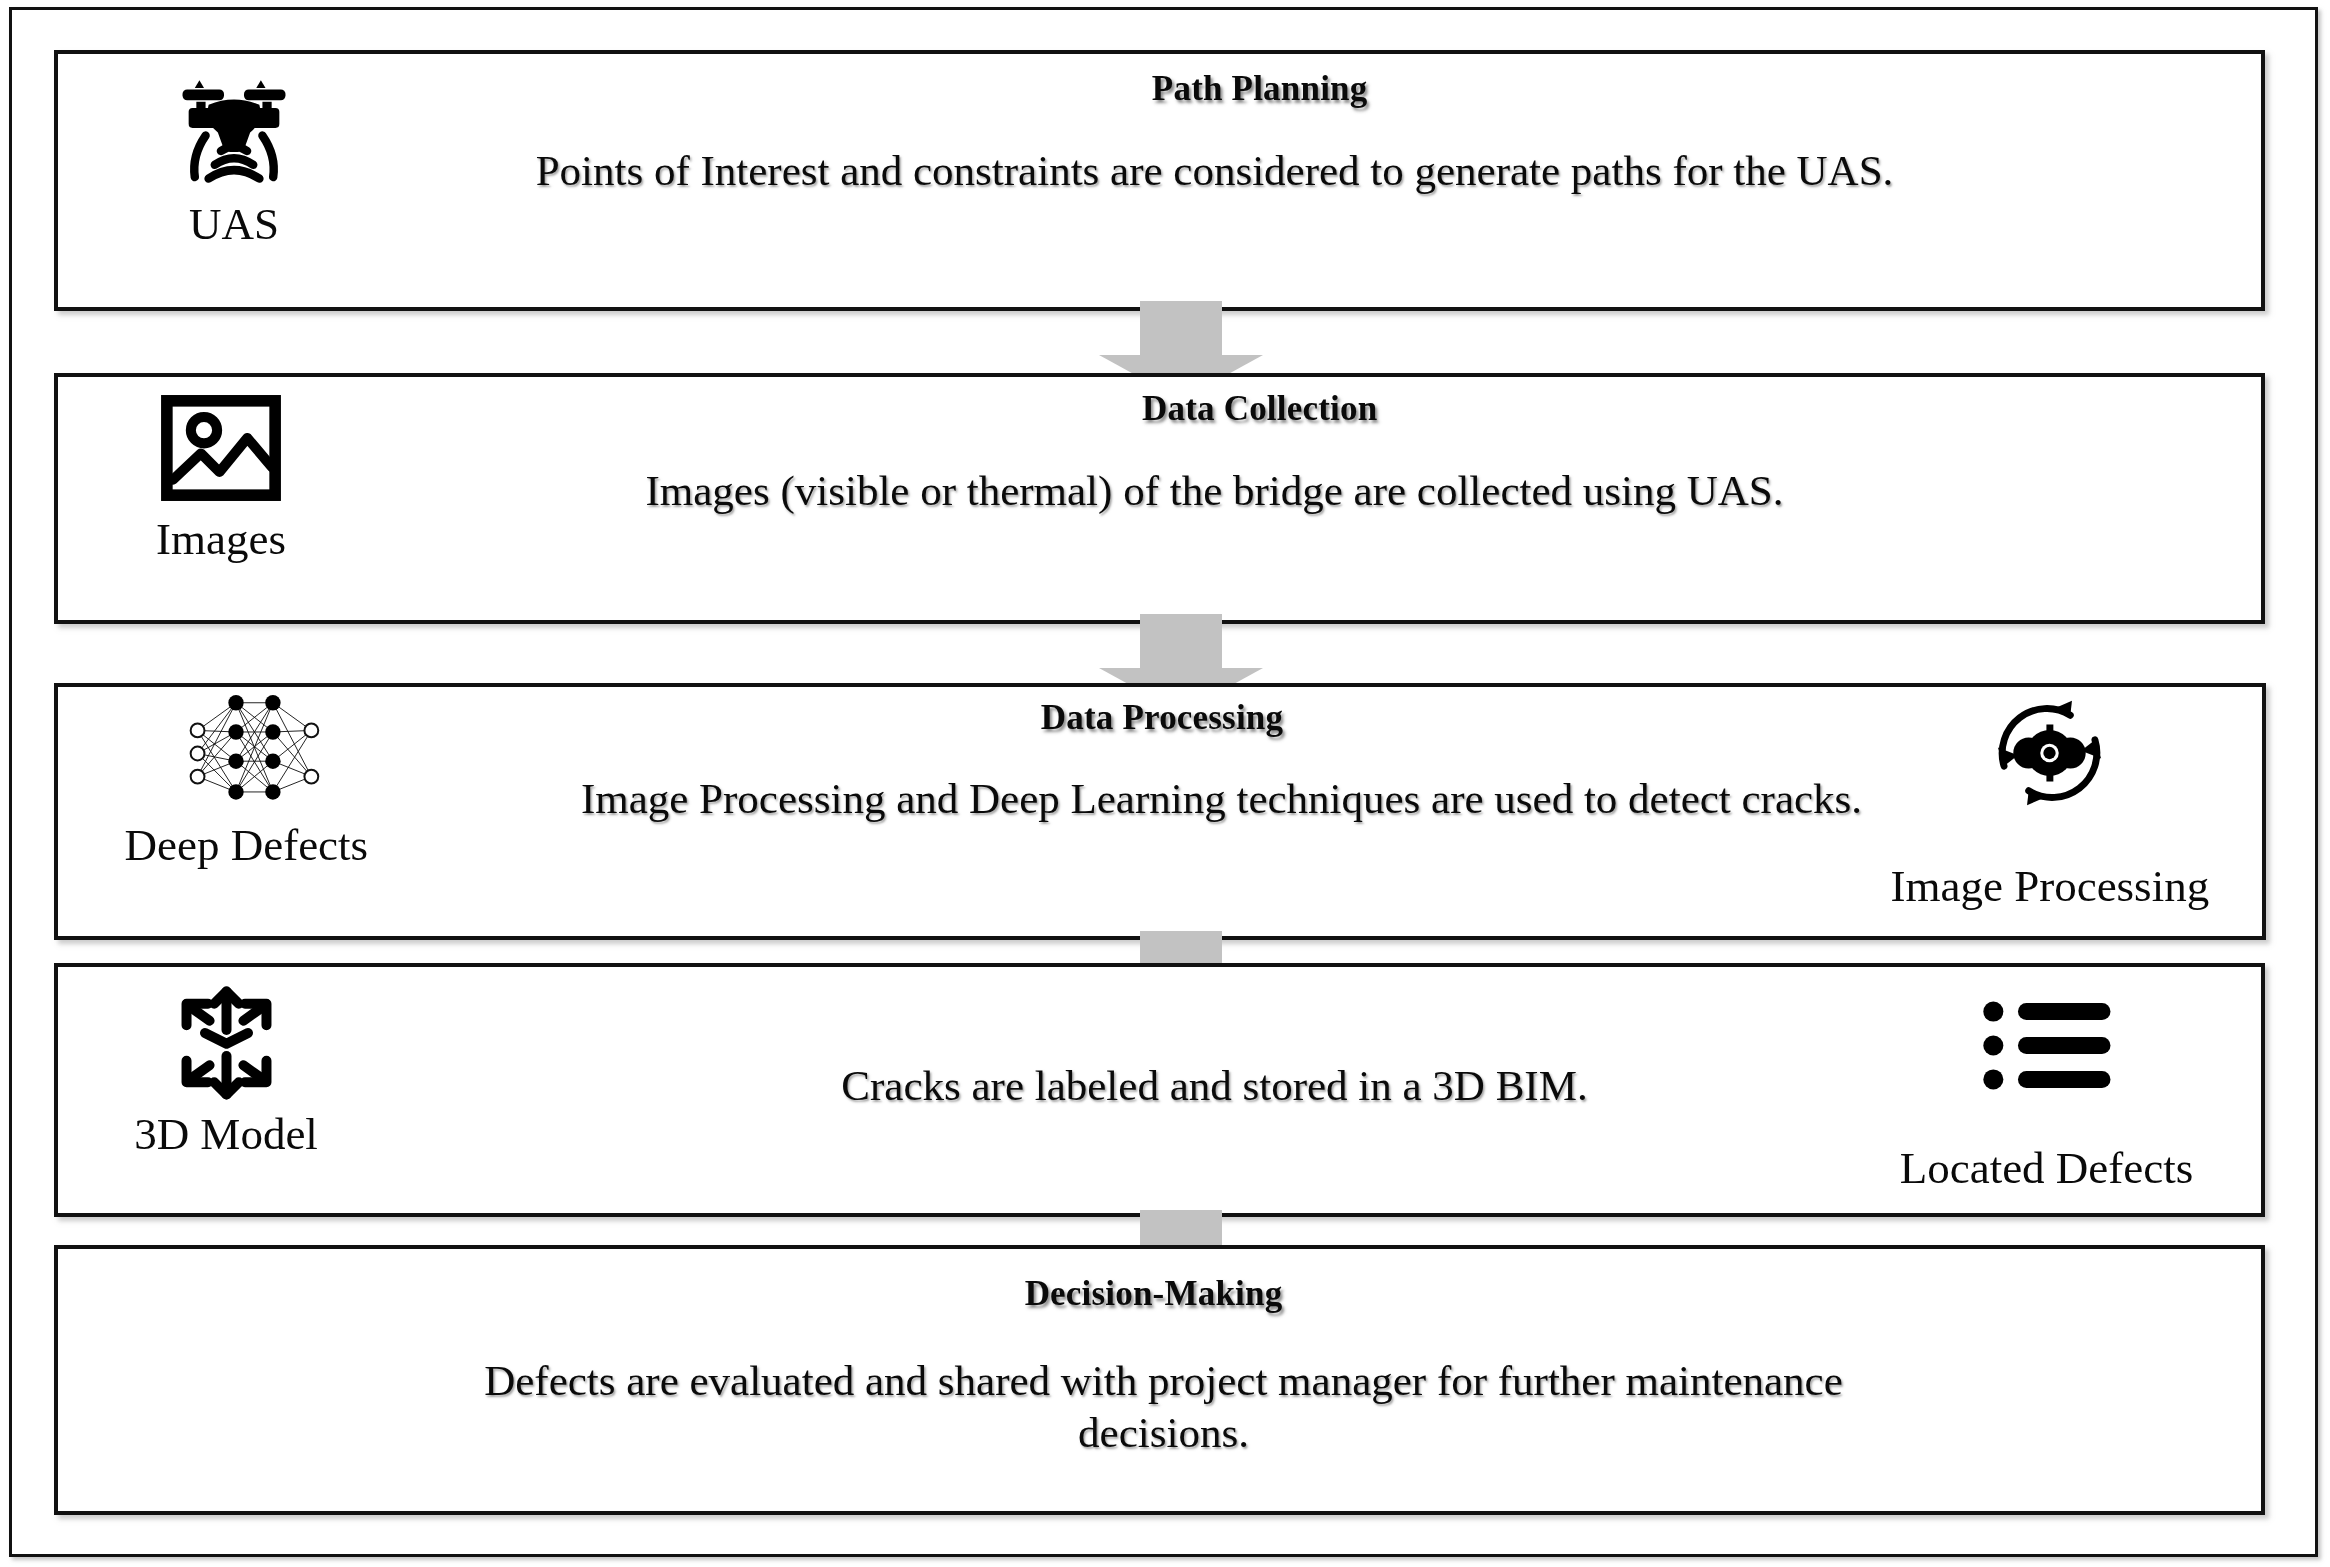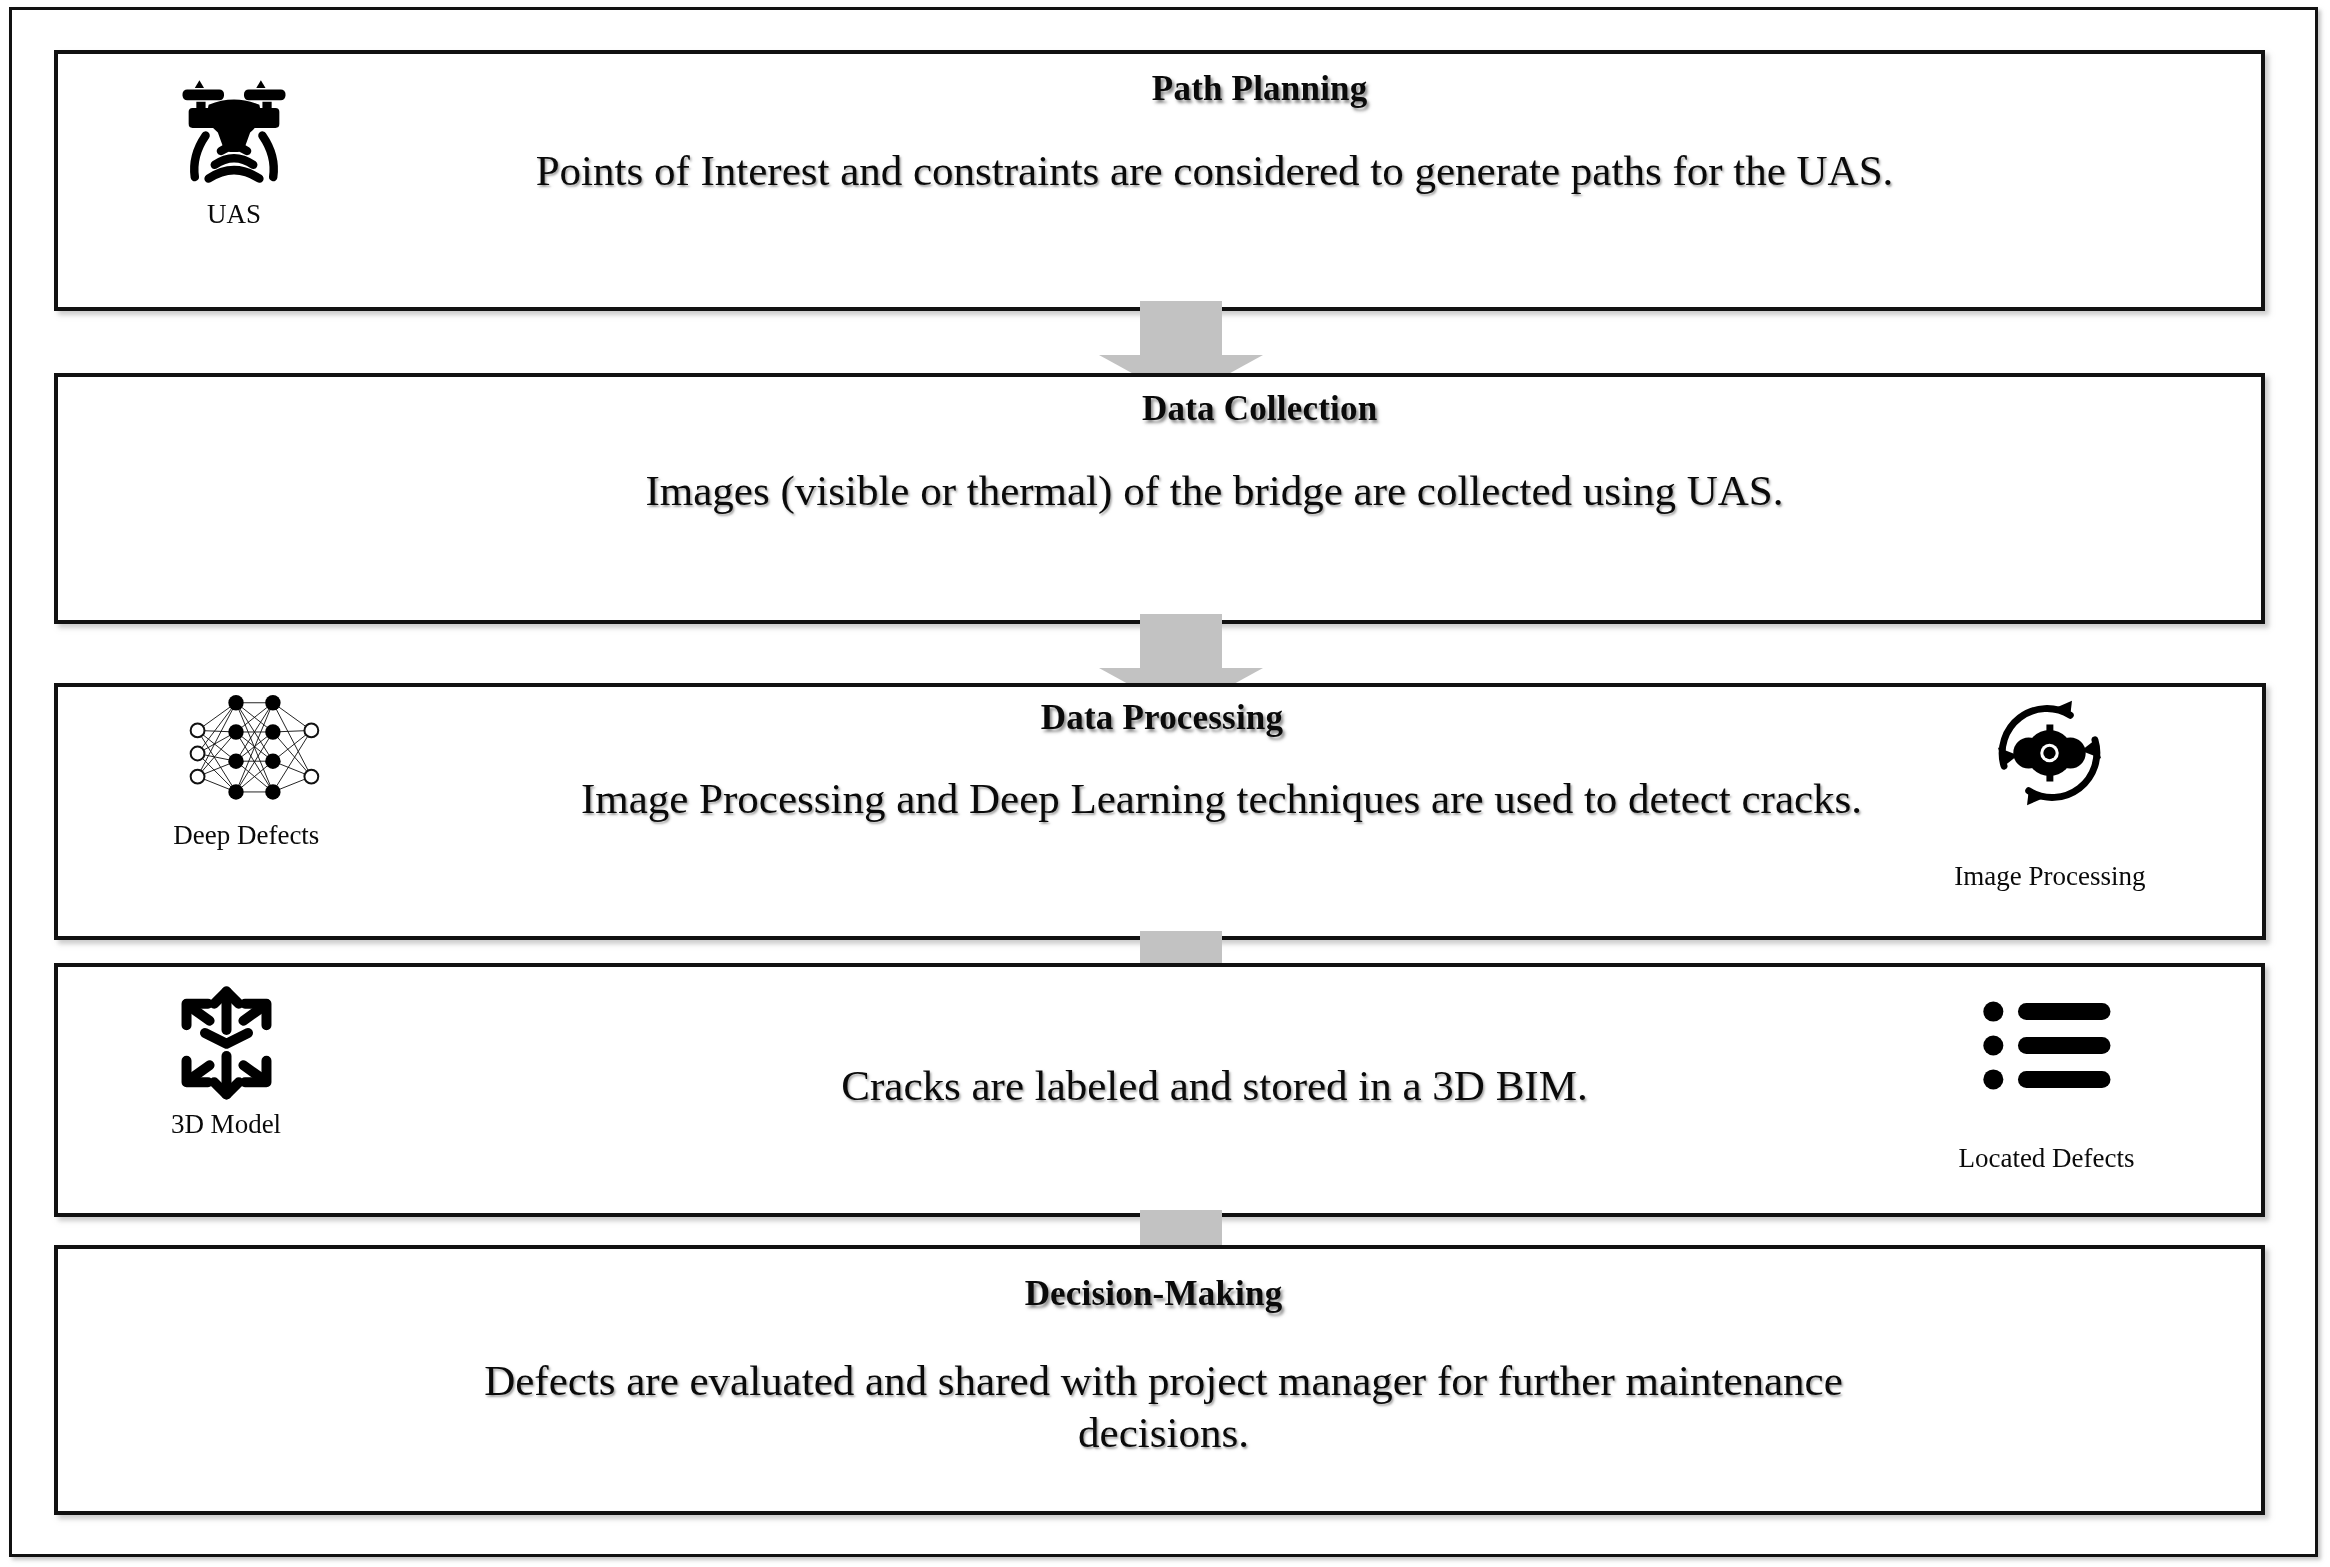--- a/index.html
+++ b/index.html
@@ -60,21 +60,21 @@
     text-align:center;
     width:262px;
   }
   .icon-art{
     height:123px;
     display:flex;
     align-items:center;
     justify-content:center;
   }
   .icon-caption{
-    font-size:27px;
+    font-size:45px;
     line-height:1.1;
     margin-top:6.2px;
     white-space:nowrap;
   }
 
   
   .down-arrow{
     position:absolute;
     width:163px;
     height:99px;
@@ -137,20 +137,30 @@
     <div class="stage-desc" style="top:91px; left:432px; width:1449px;">Points of Interest and constraints are considered to generate paths for the UAS.</div>
   </div>
 
   <div class="down-arrow" style="left:1099px; top:301px;">
     <div class="shaft"></div>
     <div class="head"></div>
   </div>
 
   <div class="stage" style="left:54px; top:373px; width:2211px; height:251px;">
 
+    <div class="icon-block" style="left:32px; top:9.3px;">
+      <div class="icon-art">
+        <svg width="130" height="116" viewBox="0 0 168 150" aria-hidden="true">
+          <rect x="14" y="14" width="140" height="122" fill="none" stroke="#000" stroke-width="15"></rect>
+          <circle cx="62" cy="52" r="17" fill="none" stroke="#000" stroke-width="13"></circle>
+          <path d="M22 116 L58 82 L82 106 L118 62 L150 100" fill="none" stroke="#000" stroke-width="13" stroke-linejoin="round" stroke-linecap="round"></path>
+        </svg>
+      </div>
+      <div class="icon-caption">Images</div>
+    </div>
 
     <div class="stage-title" style="top:12.3px; left:208px; right:7.7px;">Data Collection</div>
 
     <div class="stage-desc" style="top:88px; left:432px; width:1449px;">Images (visible or thermal) of the bridge are collected using UAS.</div>
   </div>
 
   <div class="down-arrow" style="left:1099px; top:614px;">
     <div class="shaft"></div>
     <div class="head"></div>
   </div>

